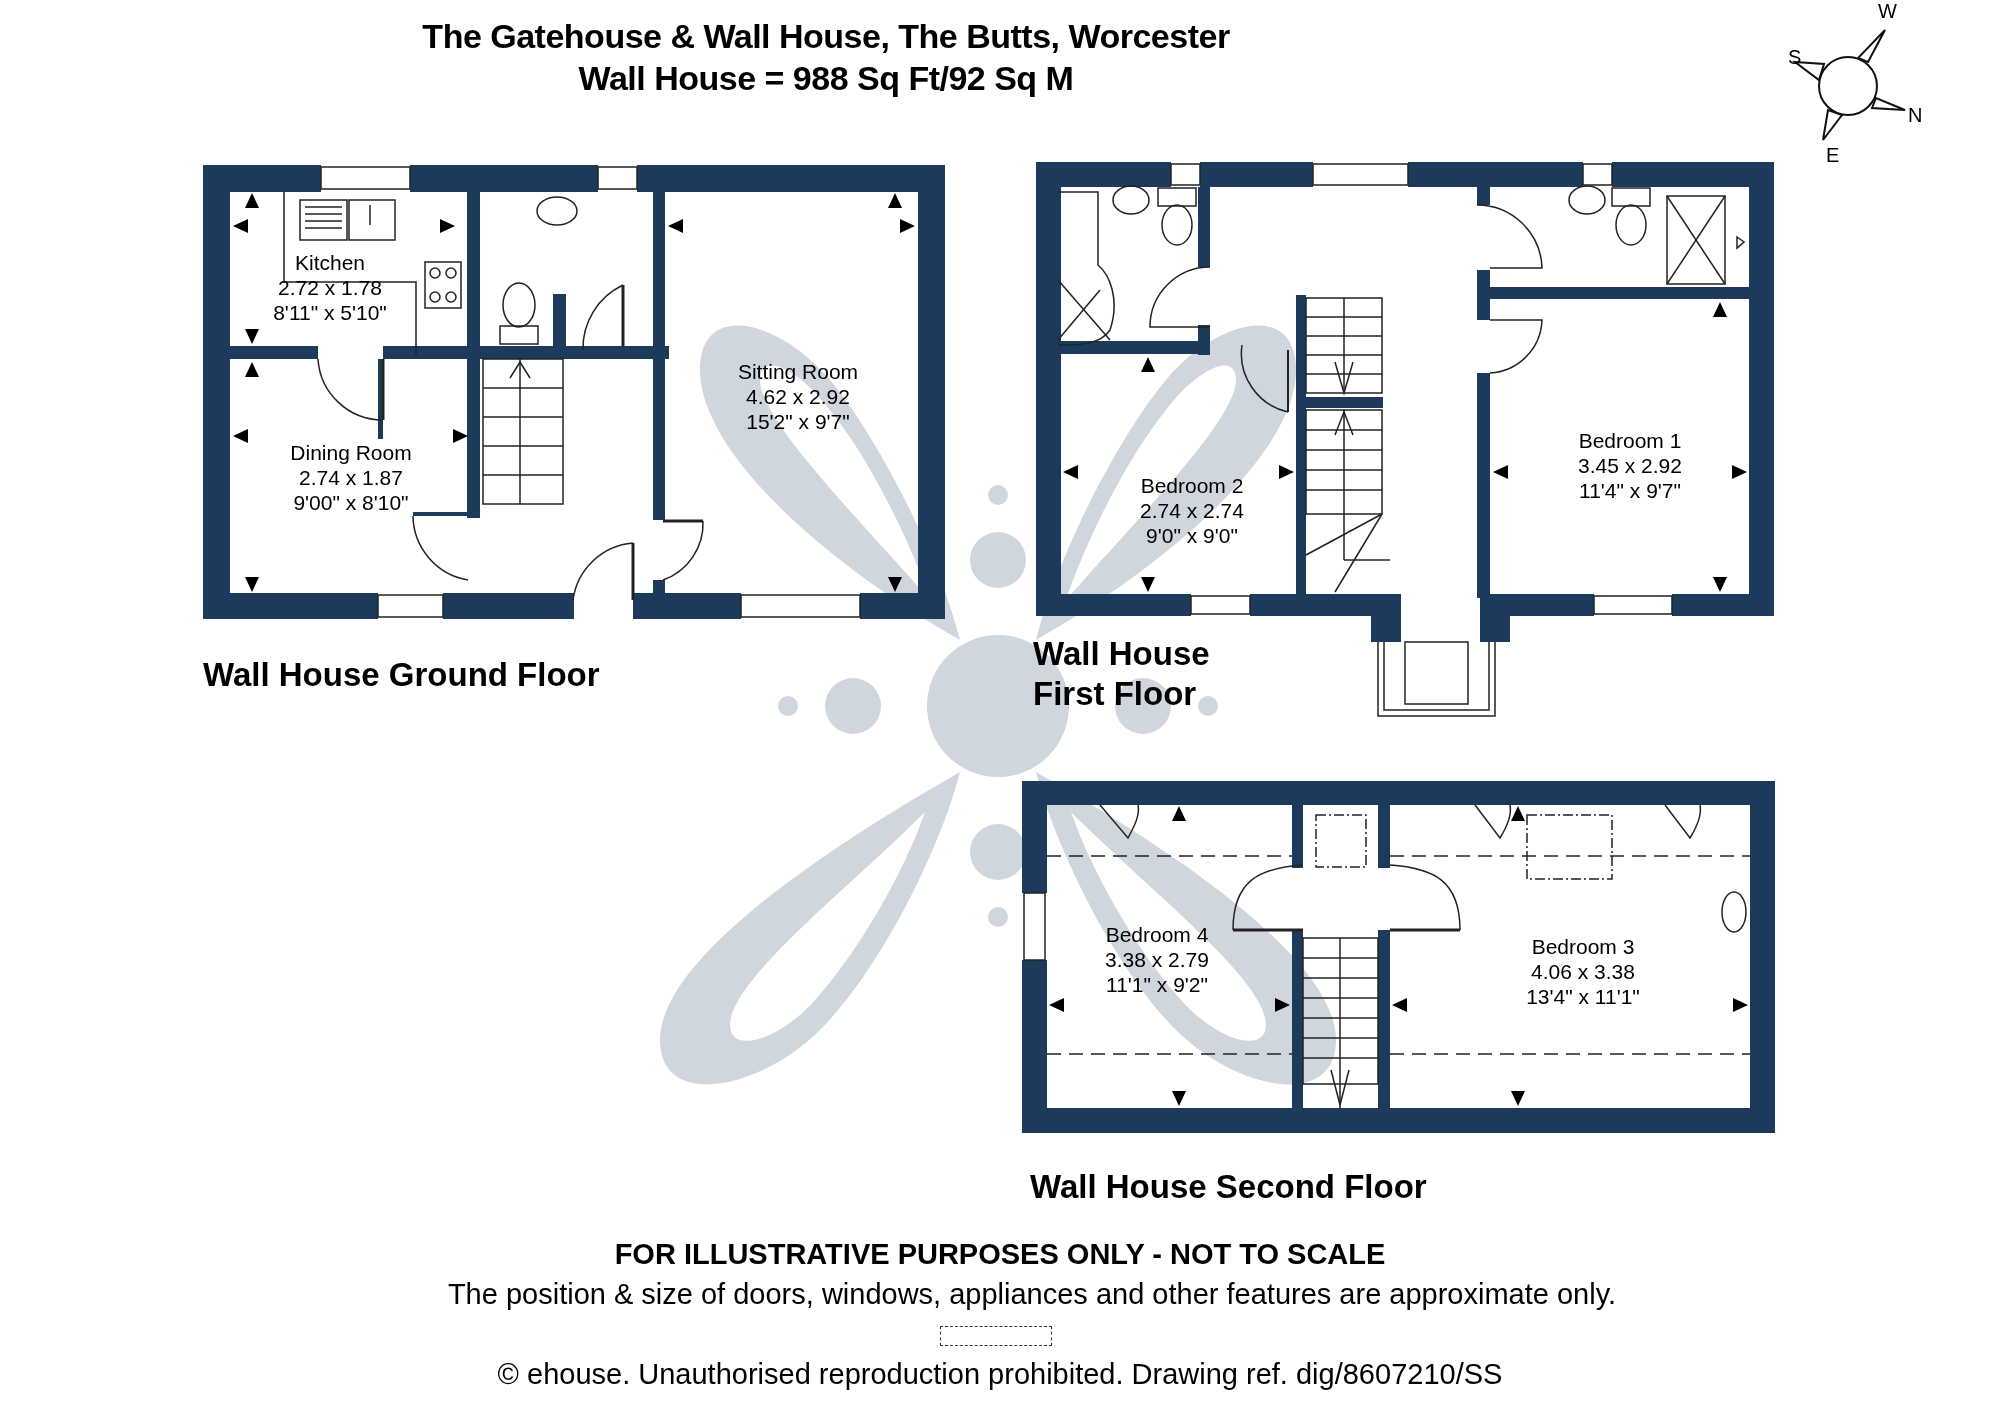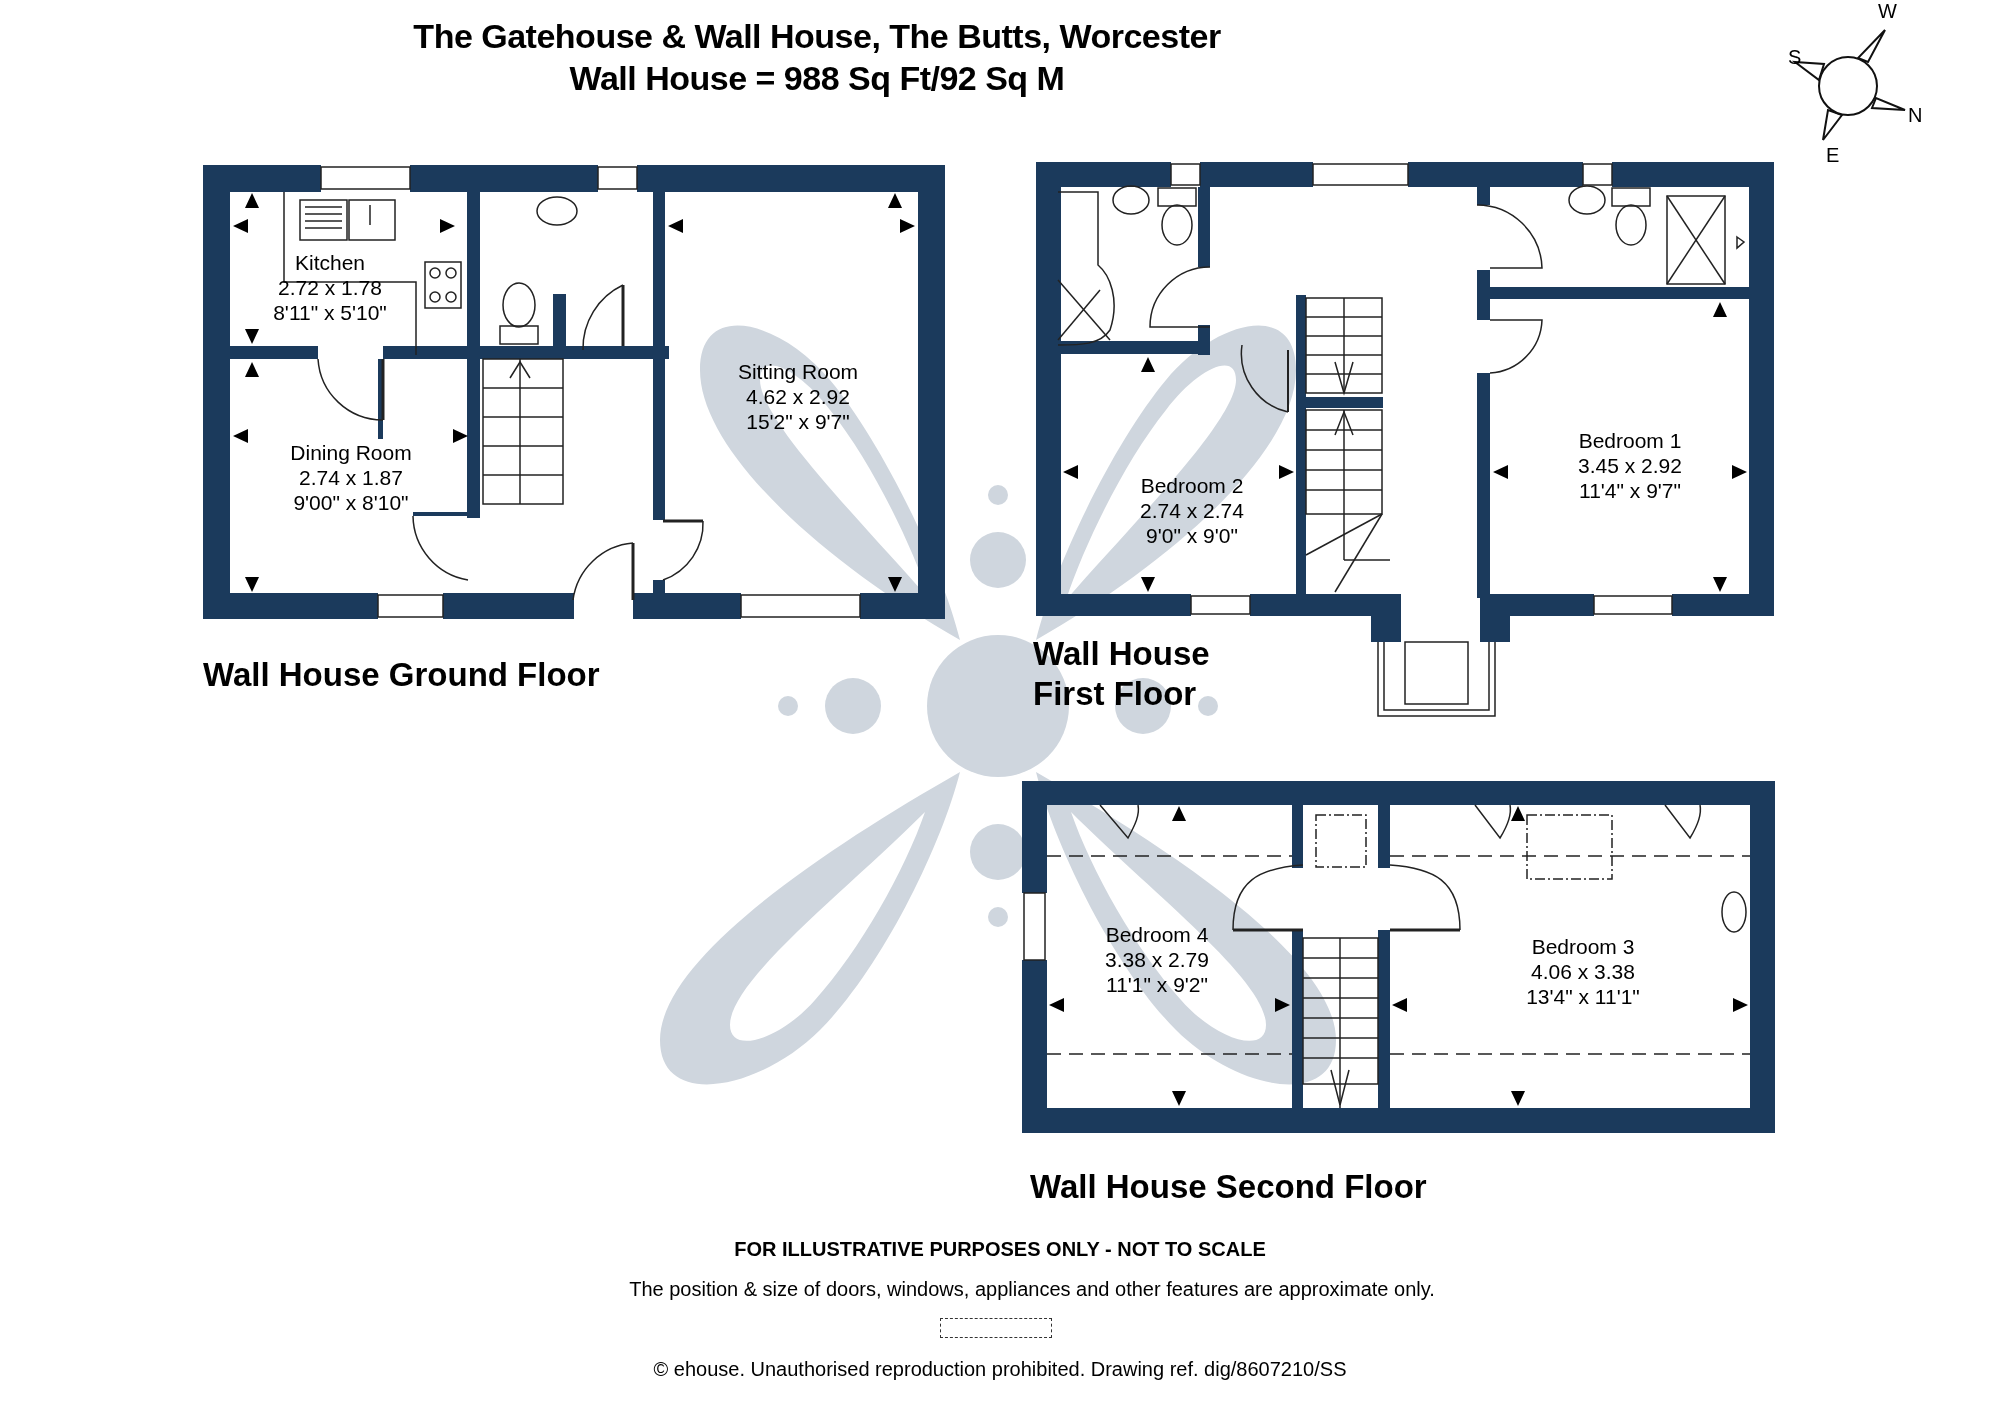--- a/index.html
+++ b/index.html
@@ -1,25 +1,25 @@
 <!DOCTYPE html>
 <html><head>
 <meta charset="utf-8">
 <style>
   html, body { margin:0; padding:0; background:#ffffff; }
   body { width:2000px; height:1415px; position:relative; overflow:hidden;
          font-family:"Liberation Sans", sans-serif; color:#000; }
   svg.plan { position:absolute; left:0; top:0; }
-  .title { position:absolute; left:3px; width:1628px; text-align:center;
+  .title { position:absolute; left:12px; width:1628px; text-align:center;
            font-weight:bold; font-size:34px; letter-spacing:-0.5px; }
   .t1 { top:17px; }
   .t2 { top:59px; }
   .floor-label { position:absolute; font-weight:bold; font-size:33px; line-height:40px; }
   .room { position:absolute; text-align:center; font-size:21px; line-height:25px; width:260px; }
-  .footer { position:absolute; left:0; width:2000px; text-align:center; font-size:20px; }
+  .footer { position:absolute; left:0; width:2000px; text-align:center; font-size:29px; }
   .footer.bold { font-weight:bold; }
   .legend-box { display:inline-block; width:112px; height:20px; vertical-align:-2px;
                 border:1.5px dashed #333; margin-right:8px; box-sizing:border-box; }
   .compass-lbl { position:absolute; font-size:20px; }
 </style>
 </head>
 <body>
 
 <svg class="plan" width="2000" height="1415" viewBox="0 0 2000 1415">
 

